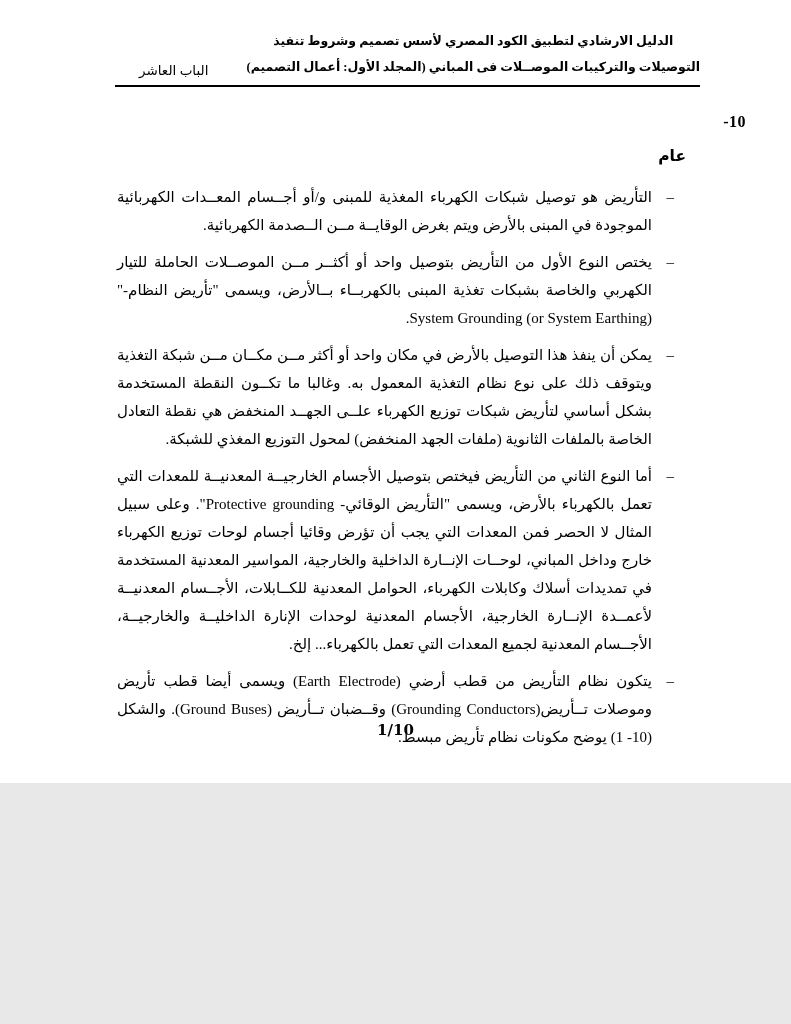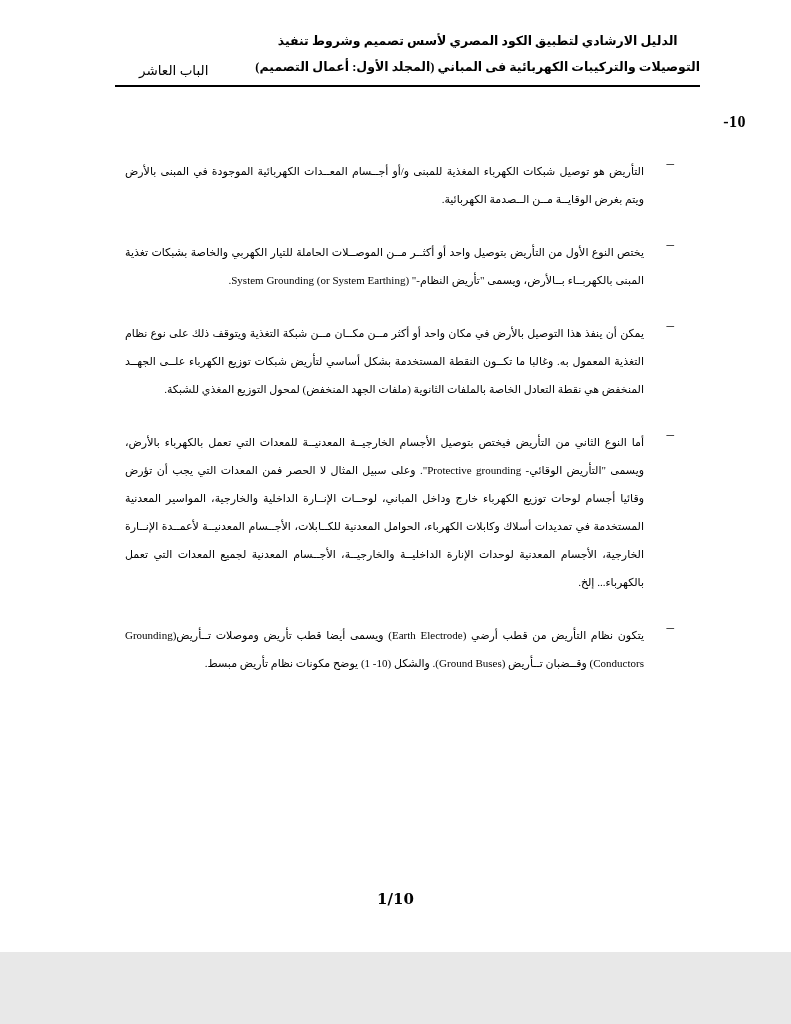--- a/index.html
+++ b/index.html
@@ -1,18 +1,18 @@
 <!DOCTYPE html>
 <html lang="ar" dir="rtl"><head>
 <meta charset="utf-8">
 <style>
   html,body{margin:0;padding:0;background:#e8e8e8;}
   .page{
     position:relative;
-    width:791px;height:952px;
+    width:791px;height:783px;
     margin:0 auto;
     background:#ffffff;
     color:#000000;
     direction:rtl;
     font-family:"Liberation Serif","DejaVu Sans",sans-serif;
     overflow:hidden;
   }
   
   .header-inner{
     margin:28px 91px 0 115px;
@@ -63,23 +63,23 @@
   }
   .dash{
     flex:0 0 14px;
     width:14px;
     margin-left:8px;
     font-size:15px;
     line-height:28px;
     text-align:right;
   }
   .btext{
-    margin:8px;
+    margin:0;
     flex:1 1 auto;
-    font-size:11px;
+    font-size:15px;
     line-height:28px;
     text-align:justify;
     text-align-last:right;
     padding-left:2px;
   }
   
   .footer{
     position:absolute;
     bottom:44px;
     left:0;right:0;
@@ -94,31 +94,32 @@
 </style>
 </head>
 <body>
 
 <div class="page">
 
   <header>
     <div class="header-inner">
       <div class="header-title">
         <div>الدليل الارشادي لتطبيق الكود المصري لأسس تصميم وشروط تنفيذ</div>
-        <div>التوصيلات والتركيبات الكهربائية فى المباني (المجلد الأول: أعمال التصميم)</div>
+        <div>التوصيلات والتركيبات الموصــلات فى المباني (المجلد الأول: أعمال التصميم)</div>
       </div>
       <div class="chapter">الباب العاشر</div>
     </div>
   </header>
 
   <main>
     <h1 class="section-title">
       <span class="sec-num">10-</span>
     </h1>
 
+    <h2 class="subheading">عام</h2>
 
     <div class="bullets" id="bullets">
         <div class="bullet">
           <span class="dash">–</span>
           <p class="btext">التأريض هو توصيل شبكات الكهرباء المغذية للمبنى و/أو أجــسام المعــدات الكهربائية الموجودة في المبنى بالأرض ويتم بغرض الوقايــة مــن الــصدمة الكهربائية.</p>
         </div>
         <div class="bullet">
           <span class="dash">–</span>
           <p class="btext">يختص النوع الأول من التأريض بتوصيل واحد أو أكثــر مــن الموصــلات الحاملة للتيار الكهربي والخاصة بشبكات تغذية المبنى بالكهربــاء بــالأرض، ويسمى "تأريض النظام-" System Grounding (or System Earthing).</p>
         </div>

